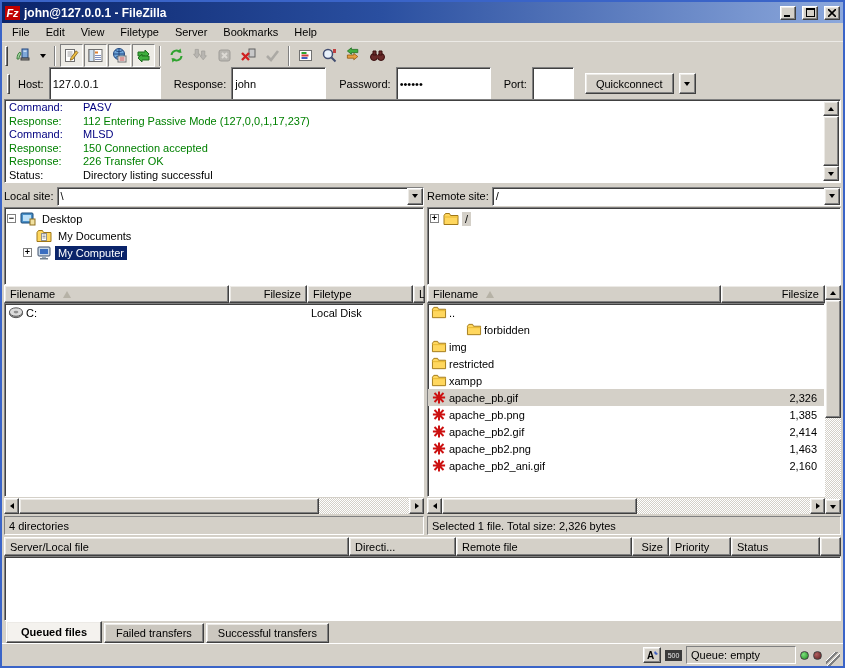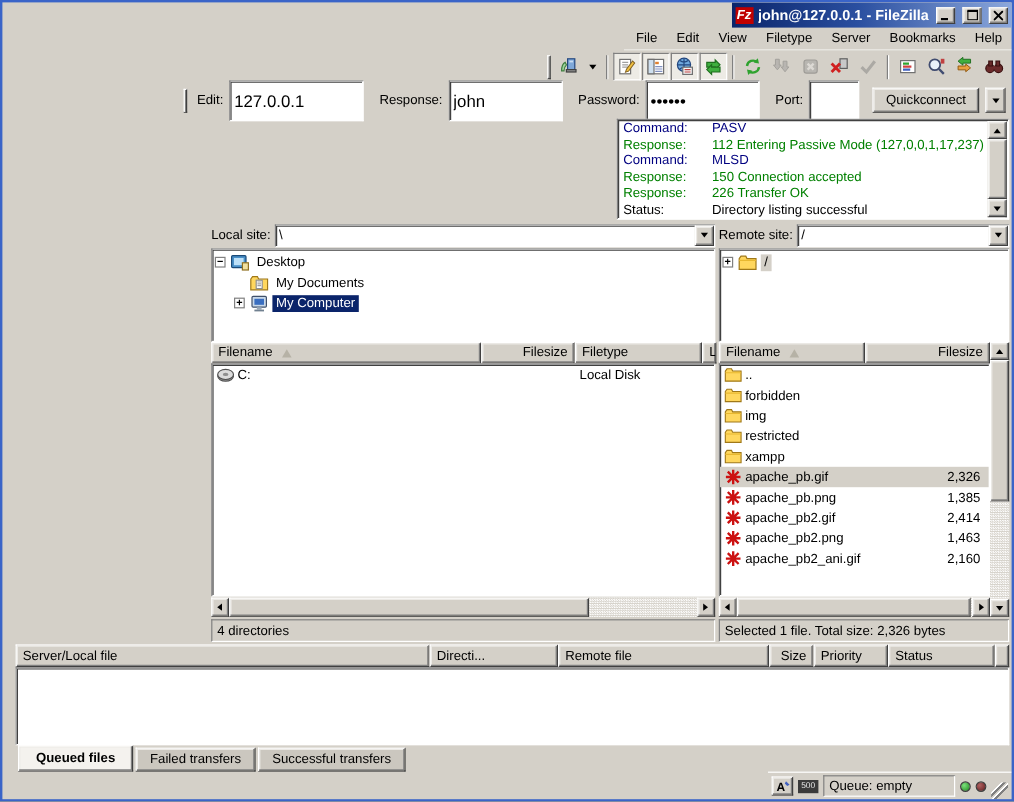--- a/index.html
+++ b/index.html
@@ -3,21 +3,21 @@
 <meta charset="utf-8">
 <style>
   html,body{margin:0;padding:0;background:#777;}
   *{box-sizing:border-box;}
   .window{
     width:845px;height:668px;
     border:2px solid #3A64C8;
     background:#D4D0C8;
     display:flex;flex-direction:column;
     font-family:"Liberation Sans",sans-serif;font-size:11px;color:#000;
-    position:relative;overflow:hidden;align-items:flex-end;
+    position:relative;overflow:hidden;
   }
   
   .r{border:1px solid;border-color:#FFFFFF #404040 #404040 #FFFFFF;box-shadow:inset -1px -1px 0 #808080,inset 1px 1px 0 #ECEAE6;background:#D4D0C8;}
   .field{border:1px solid;border-color:#808080 #FFFFFF #FFFFFF #808080;box-shadow:inset 1px 1px 0 #404040;background:#FFFFFF;}
   
   .titlebar{height:21px;flex:0 0 21px;background:linear-gradient(90deg,#0A246A 0%,#2A4FA0 45%,#8CA8DC 100%);display:flex;align-items:center;padding:0 3px;gap:4px;}
   .fzlogo{width:15px;height:14px;background:#C00000;color:#fff;font-weight:bold;font-style:italic;font-size:11px;line-height:14px;text-align:center;flex:0 0 15px;}
   .title-text{color:#fff;font-weight:bold;font-size:12px;flex:1;white-space:nowrap;overflow:hidden;}
   .winbtn{width:16px;height:14px;display:flex;align-items:center;justify-content:center;padding:0;margin-left:2px;}
   .winbtn svg{display:block;}
@@ -32,21 +32,21 @@
   .tbtn.disabled svg{opacity:.4;filter:grayscale(1);}
   .tsep{width:2px;height:20px;border-left:1px solid #808080;border-right:1px solid #FFFFFF;margin:0 3px;}
   .dropbtn{width:14px;height:21px;display:flex;align-items:center;justify-content:center;background:transparent;border:none;padding:0;}
   .tri-down{width:0;height:0;border-left:3px solid transparent;border-right:3px solid transparent;border-top:4px solid #000;}
   .tri-up{width:0;height:0;border-left:3px solid transparent;border-right:3px solid transparent;border-bottom:4px solid #000;}
   .tri-left{width:0;height:0;border-top:3px solid transparent;border-bottom:3px solid transparent;border-right:4px solid #000;}
   .tri-right{width:0;height:0;border-top:3px solid transparent;border-bottom:3px solid transparent;border-left:4px solid #000;}
   
   .quickbar{height:29px;flex:0 0 29px;display:flex;align-items:center;gap:5px;padding:0 5px;}
   .qlabel{white-space:nowrap;}
-  .qinput{height:34px;font-family:"Liberation Sans",sans-serif;font-size:14px;padding:1px 3px;outline:none;}
+  .qinput{height:34px;font-family:"Liberation Sans",sans-serif;font-size:11px;padding:1px 3px;outline:none;}
   .qc-btn{height:21px;padding:0 10px;font-family:"Liberation Sans",sans-serif;font-size:11px;}
   .qc-drop{width:17px;height:21px;display:flex;align-items:center;justify-content:center;padding:0;}
   
   .log{height:84px;flex:0 0 84px;margin:1px 2px 2px 2px;position:relative;overflow:hidden;}
   .log-lines{padding:1px 20px 0 4px;line-height:13.5px;}
   .log-label{display:inline-block;width:74px;}
   .c-cmd{color:#000080;}.c-resp{color:#008000;}.c-status{color:#000;}
   .vscroll{position:absolute;top:1px;right:1px;bottom:1px;width:16px;background:#ECEAE6;display:flex;flex-direction:column;}
   .sbtn{height:15px;flex:0 0 15px;display:flex;align-items:center;justify-content:center;padding:0;}
   .sthumb{flex:1;margin:0;}
@@ -244,21 +244,21 @@
         <circle cx="5" cy="10" r="3.5" fill="#6A2A2A" stroke="#3A1010"></circle>
         <circle cx="12" cy="10" r="3.5" fill="#6A2A2A" stroke="#3A1010"></circle>
         <path d="M4 4h3v4H4zM10 4h3v4h-3z" fill="#6A2A2A" stroke="#3A1010"></path>
         <rect x="7.5" y="8" width="2" height="3" fill="#6A2A2A"></rect>
       </svg>
     </button>
   </div>
 
   <div class="quickbar">
     <span class="grip r"></span>
-    <span class="qlabel">Edit:</span>
+    <span class="qlabel">Host:</span>
     <input class="qinput field" style="width: 112px;" value="127.0.0.1">
     <span class="qlabel" style="margin-left:8px">Response:</span>
     <input class="qinput field" style="width: 95px;" value="john">
     <span class="qlabel" style="margin-left:8px">Password:</span>
     <input class="qinput field" style="width: 95px;" value="••••••">
     <span class="qlabel" style="margin-left:8px">Port:</span>
     <input class="qinput field" style="width: 42px;" value="">
     <button class="qc-btn r" style="margin-left:6px">Quickconnect</button>
     <button class="qc-drop r">
         <span class="tri-down"></span>
@@ -413,21 +413,21 @@
                   <svg class="ficon" viewBox="0 0 16 16">
                     <path d="M1 4.5l1.5-2h4l1 2H15v9H1z" fill="#FFD75E" stroke="#A07818"></path>
                     <path d="M1 6h14" stroke="#E8B830"></path>
                   </svg>
                   <span>..</span>
                 </div>
                 <div class="lcell num">
                   <span></span>
                 </div>
               </div>
-              <div class="lrow" style="grid-template-columns: 1fr 104px;">
+              <div class="lrow" style="grid-template-columns: 1fr 104px; padding-left: 35px;">
                 <div class="lcell">
                   <svg class="ficon" viewBox="0 0 16 16">
                     <path d="M1 4.5l1.5-2h4l1 2H15v9H1z" fill="#FFD75E" stroke="#A07818"></path>
                     <path d="M1 6h14" stroke="#E8B830"></path>
                   </svg>
                   <span>forbidden</span>
                 </div>
                 <div class="lcell num">
                   <span></span>
                 </div>

